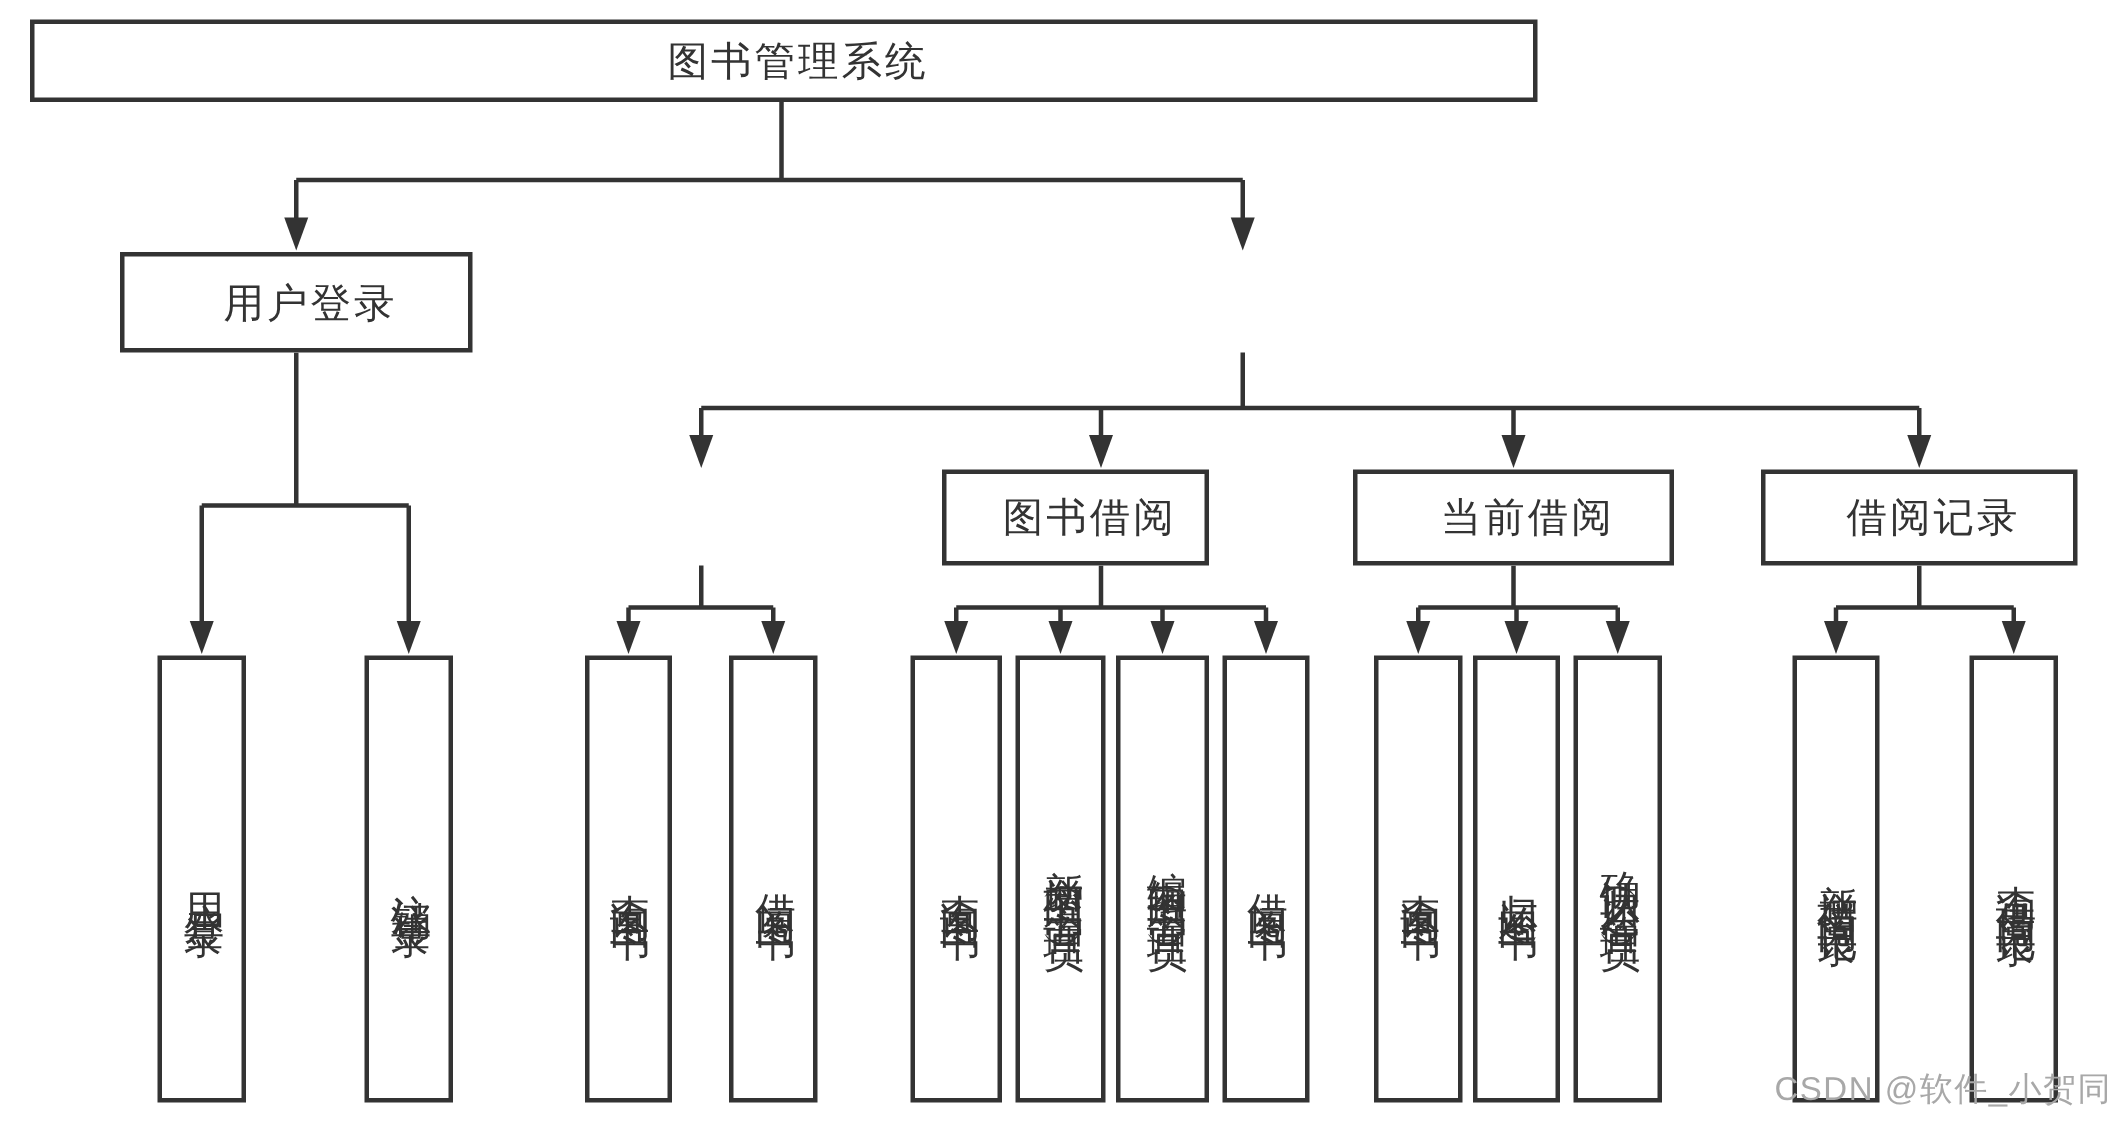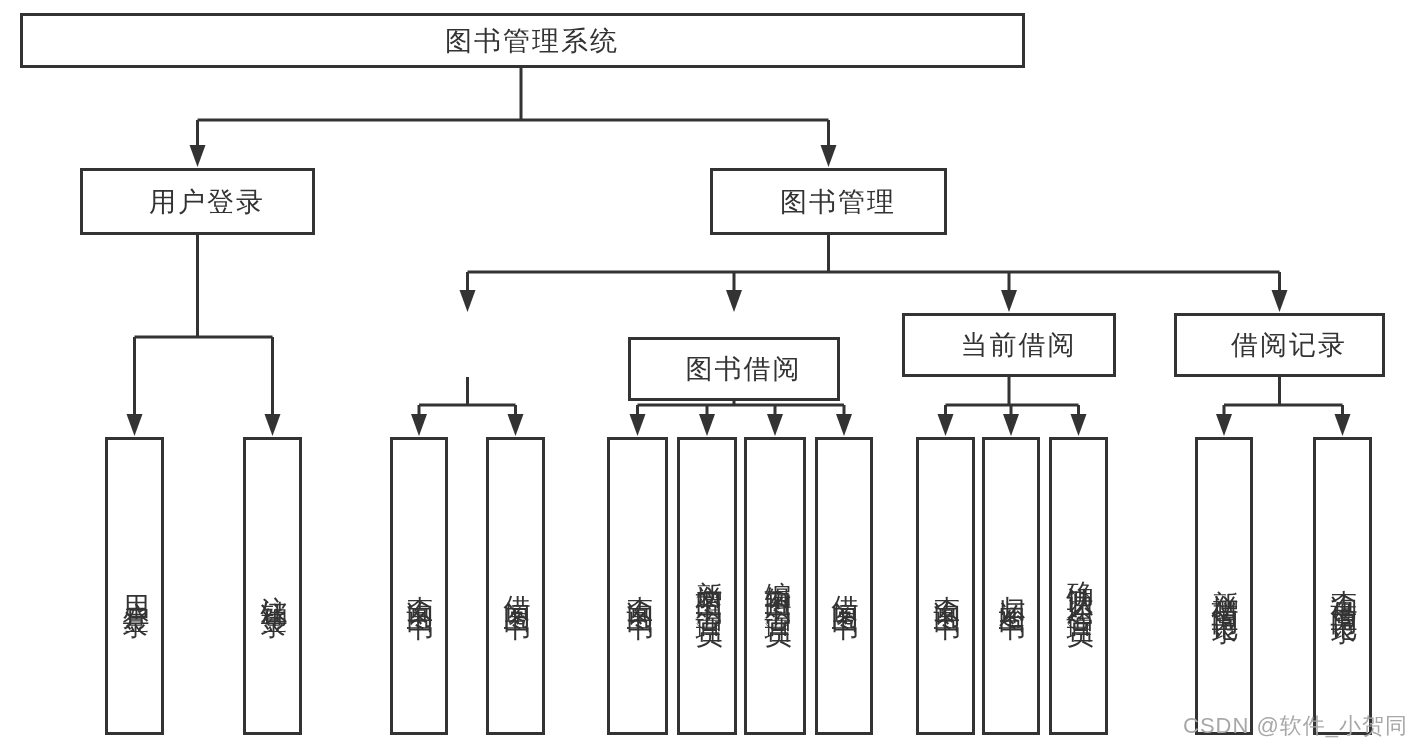--- a/index.html
+++ b/index.html
@@ -100,23 +100,22 @@
       <polygon points="1003,414 1019,414 1011,436"></polygon>
       <polygon points="1070.5,414 1086.5,414 1078.5,436"></polygon>
       <polygon points="1216,414 1232,414 1224,436"></polygon>
       <polygon points="1334.5,414 1350.5,414 1342.5,436"></polygon>
     </g>
   </svg>
 
   <div class="node h" style="left:20px; top:13px; width:1005px; height:55px;">图书管理系统</div>
 
   <div class="node h" style="left:80px; top:168px; width:235px; height:67px;">用户登录</div>
-  <div class="node h" style="left:710px; top:168px; width:237px; height:67px;">图书管理</div>
 
-  <div class="node h" style="left:628px; top:313px; width:212px; height:64px;margin-top:24px;">图书借阅</div>
+  <div class="node h" style="left:628px; top:313px; width:178px; height:64px;">图书借阅</div>
   <div class="node h" style="left:902px; top:313px; width:214px; height:64px;">当前借阅</div>
   <div class="node h" style="left:1174px; top:313px; width:211px; height:64px;">借阅记录</div>
 
   <div class="node v" style="left:105px; width:59px;">用户登录</div>
   <div class="node v" style="left:243px; width:59px;">注销登录</div>
 
   <div class="node v" style="left:390px; width:58px;">查询图书</div>
   <div class="node v" style="left:486px; width:59px;">借阅图书</div>
 
   <div class="node v" style="left:607px; width:61px;">查询图书</div>

